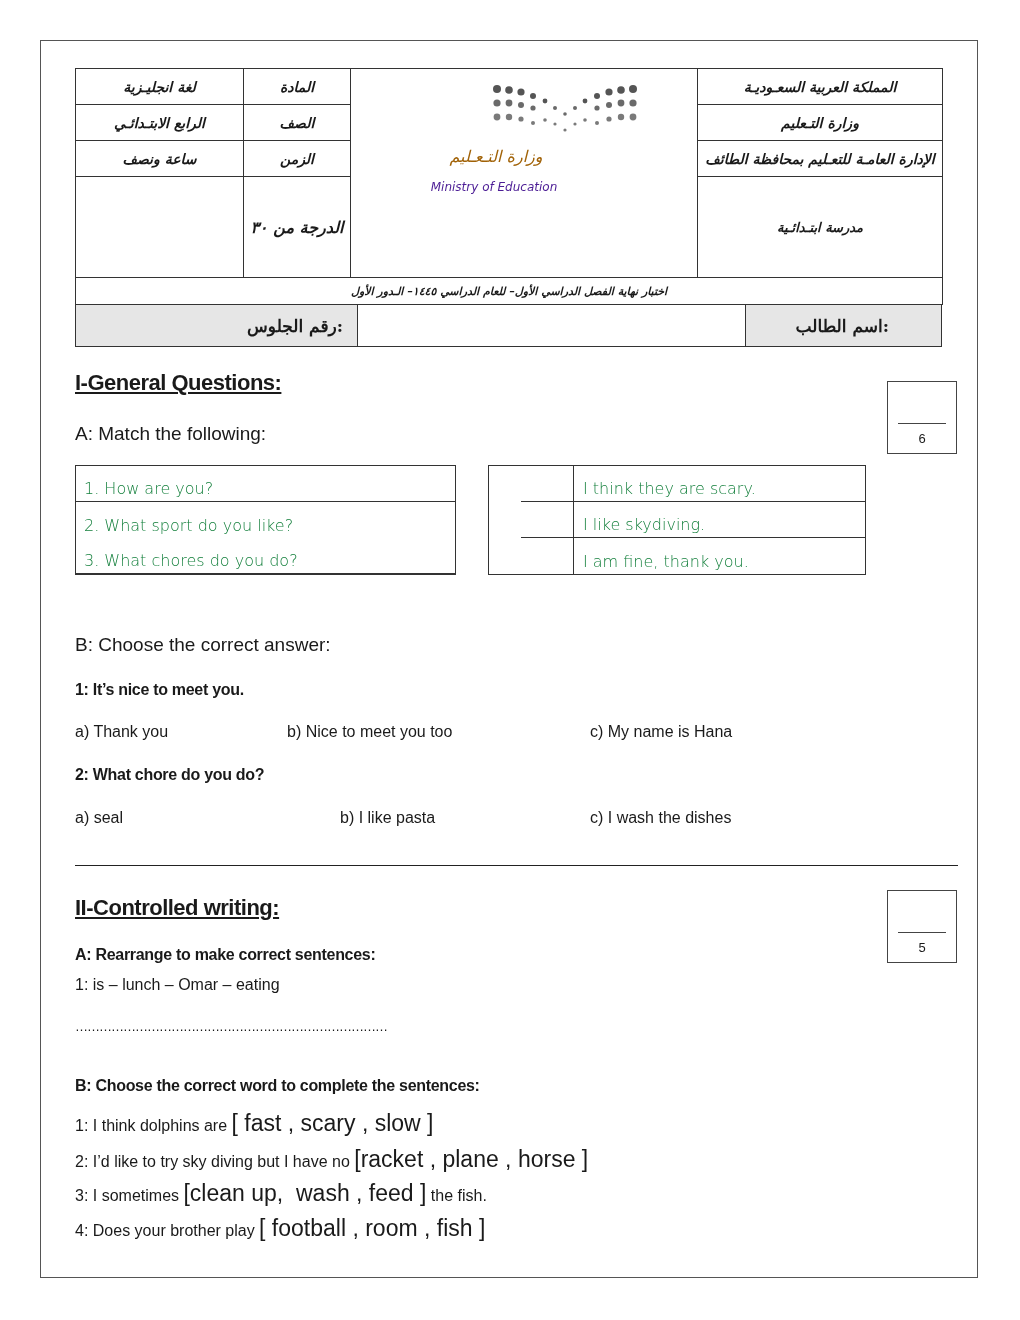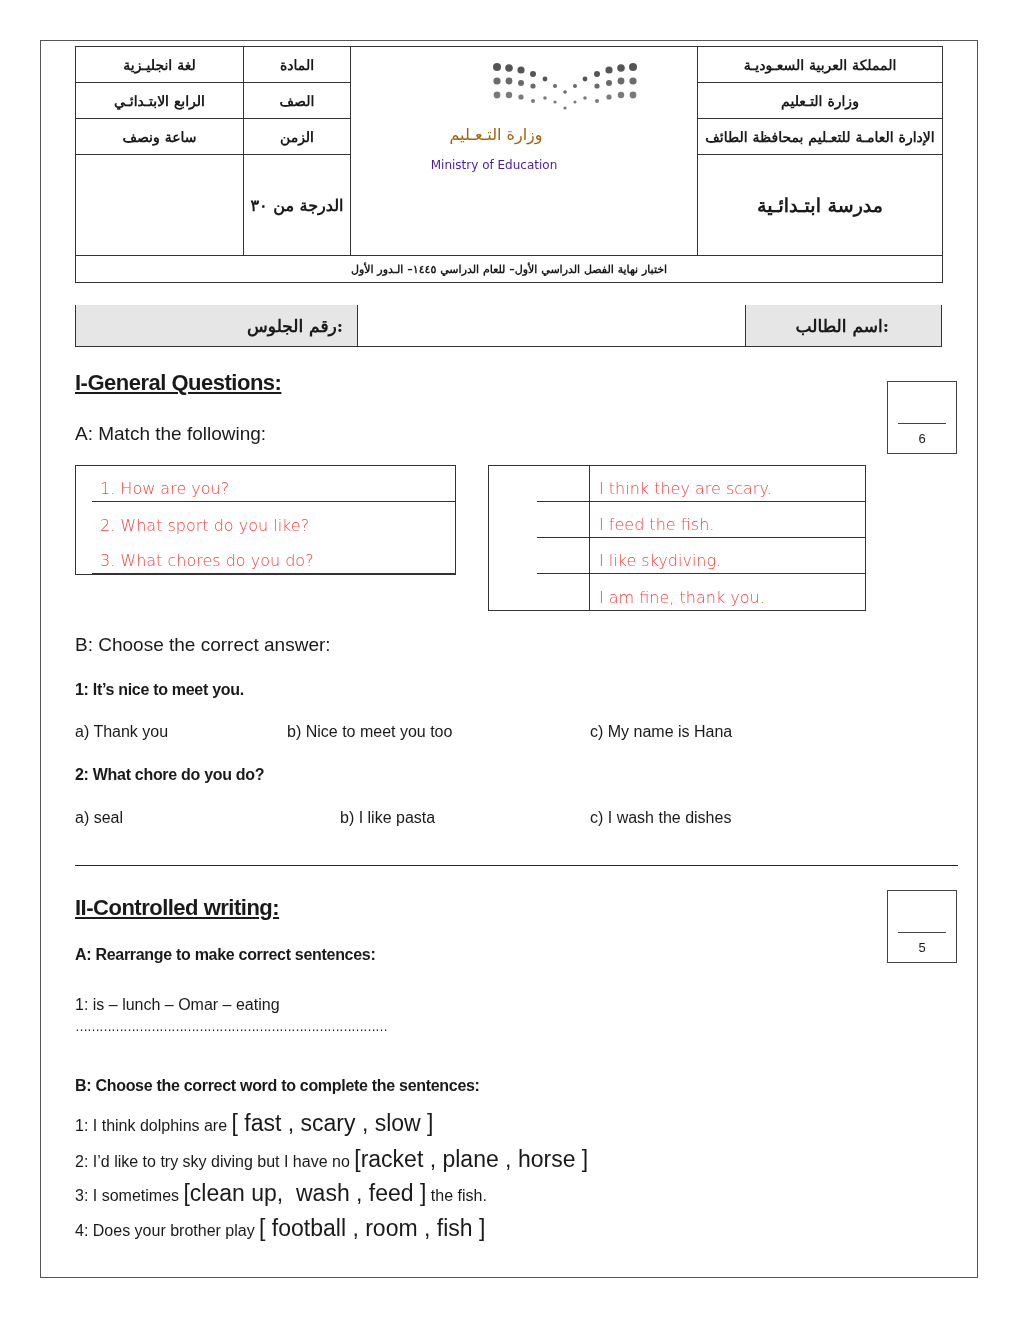--- a/index.html
+++ b/index.html
@@ -1,20 +1,20 @@
 <!DOCTYPE html>
 <html><head>
 <meta charset="utf-8">
 <style>
   html, body { margin: 0; padding: 0; background: #ffffff; }
   body { width: 1020px; height: 1320px; position: relative; font-family: "Liberation Sans", sans-serif; color: #1a1a1a; overflow: hidden; }
   .page-frame { position: absolute; left: 40px; top: 40px; width: 938px; height: 1238px; border: 1px solid #555; box-sizing: border-box; }
 
   
-  .hdr { position: absolute; left: 75px; top: 46px; width: 867px; border-collapse: collapse; table-layout: fixed; }
+  .hdr { position: absolute; left: 75px; top: 68px; width: 867px; border-collapse: collapse; table-layout: fixed; font-style: italic; }
   .hdr td { border: 1.5px solid #333; text-align: center; vertical-align: middle; font-family: "DejaVu Serif", serif; font-size: 14px; font-weight: bold; padding: 0; }
   .hdr .r1 td, .hdr .r2 td, .hdr .r3 td { height: 35px; }
   .hdr .r4 td { height: 100px; }
   .hdr .r5 td { height: 26px; font-size: 11px; }
   .hdr .logo-cell { vertical-align: top; }
   .seat-row { position: absolute; left: 75px; top: 305px; width: 867px; height: 42px; display: flex; border: 1.5px solid #333; box-sizing: border-box; border-top: none; }
   .seat-row .cell { display: flex; align-items: center; font-family: "DejaVu Serif", serif; font-weight: bold; font-size: 17px; box-sizing: border-box; }
   .seat-row .gray { background: #e6e6e6; }
   .seat-row .seat-label { width: 282px; justify-content: flex-end; padding-right: 14px; border-right: 1.5px solid #333; }
   .seat-row .blank { flex: 1; border-right: 1.5px solid #333; }
@@ -32,21 +32,21 @@
   .line-text { position: absolute; left: 75px; font-family: "Liberation Sans", sans-serif; font-size: 16px; white-space: pre; }
   .opt { position: absolute; font-family: "Liberation Sans", sans-serif; font-size: 16px; }
   .big { font-size: 23px; }
 
   .score-box { position: absolute; width: 70px; height: 73px; border: 1px solid #444; box-sizing: border-box; }
   .score-box .bar { position: absolute; left: 10px; right: 10px; top: 41px; border-top: 1px solid #444; }
   .score-box .num { position: absolute; left: 0; right: 0; top: 49px; text-align: center; font-size: 13px; }
 
   .match-left { position: absolute; left: 75px; top: 465px; width: 381px; border: 1px solid #333; border-right: 1.5px solid #333; box-sizing: border-box; }
   .match-right { position: absolute; left: 488px; top: 465px; width: 378px; border: 1px solid #333; box-sizing: border-box; padding-left: 32px; }
-  .m-row { height: 36px; display: flex; align-items: flex-end; font-size: 16px; font-family: "DejaVu Sans", sans-serif; font-weight: 200; color: #ef4444; box-sizing: border-box; margin-left: 16px; }
+  .m-row { height: 36px; display: flex; align-items: flex-end; font-size: 16px; font-family: "DejaVu Sans", sans-serif; font-weight: 200; color: #15803d; box-sizing: border-box; }
   .m-row.b { border-bottom: 1px solid #333; }
   .m-row .blank { width: 53px; height: 100%; border-right: 1px solid #333; box-sizing: border-box; }
   .m-row .txt { padding: 0 0 3px 9px; }
   .match-left .m-row .txt { padding-left: 8px; }
 
   .divider { position: absolute; left: 75px; top: 865px; width: 883px; border-top: 1px solid #222; }
 </style>
 </head>
 <body>
 
@@ -119,21 +119,21 @@
     <td>وزارة التـعليم</td>
   </tr>
   <tr class="r3">
     <td>ساعة ونصف</td>
     <td>الزمن</td>
     <td>الإدارة العامـة للتعـليم بمحافظة الطائف</td>
   </tr>
   <tr class="r4">
     <td></td>
     <td style="font-size:16px">الدرجة من ٣٠</td>
-    <td style="font-size:19px">مدرسة ابتـدائـية</td>
+    <td style="font-size:13px">مدرسة ابتـدائـية</td>
   </tr>
   <tr class="r5">
     <td colspan="4">اختبار نهاية الفصل الدراسي الأول–   للعام الدراسي ١٤٤٥– الـدور الأول</td>
   </tr>
 </tbody>
   </table>
 
 <div class="seat-row">
   <div class="cell gray seat-label">رقم الجلوس:</div>
   <div class="cell blank"></div>
@@ -156,24 +156,20 @@
     </div>
   <div class="m-row b">
       <span class="txt">3. What chores do you do?</span>
     </div>
 </div>
 
 <div class="match-right">
   <div class="m-row b">
       <span class="blank"></span>
       <span class="txt">I think they are scary.</span>
-    </div>
-  <div class="m-row b">
-      <span class="blank"></span>
-      <span class="txt">I feed the fish.</span>
     </div>
   <div class="m-row b">
       <span class="blank"></span>
       <span class="txt">I like skydiving.</span>
     </div>
   <div class="m-row">
       <span class="blank"></span>
       <span class="txt">I am fine, thank you.</span>
     </div>
 </div>
@@ -189,20 +185,20 @@
 <div class="opt" style="left:590px; top:809px">c) I wash the dishes</div>
 
 <div class="divider"></div>
 
 <div class="sec-title" style="top:895px">II-Controlled writing:</div>
 <div class="score-box" style="left:887px; top:890px">
   <div class="bar"></div>
   <div class="num">5</div>
 </div>
 <div class="sub-bold" style="top:946px">A: Rearrange to make correct sentences:</div>
-<div class="line-text" style="top:996px">1: is – lunch – Omar – eating</div>
+<div class="line-text" style="top:976px">1: is – lunch – Omar – eating</div>
 <div class="line-text" style="top:1019px; font-size:13px; letter-spacing:-1px">……………………………………………………………………</div>
 
 <div class="sub-bold" style="top:1077px">B: Choose the correct word to complete the sentences:</div>
 <div class="line-text" style="top:1110px"><span>1: I think dolphins are </span><span class="big">[ fast , scary , slow ]</span><span></span></div>
 <div class="line-text" style="top:1146px"><span>2: I’d like to try sky diving but I have no </span><span class="big">[racket , plane , horse ]</span><span></span></div>
 <div class="line-text" style="top:1180px"><span>3: I sometimes </span><span class="big">[clean up,  wash , feed ]</span><span> the fish.</span></div>
 <div class="line-text" style="top:1215px"><span>4: Does your brother play </span><span class="big">[ football , room , fish ]</span><span></span></div>
 
 </body></html>

